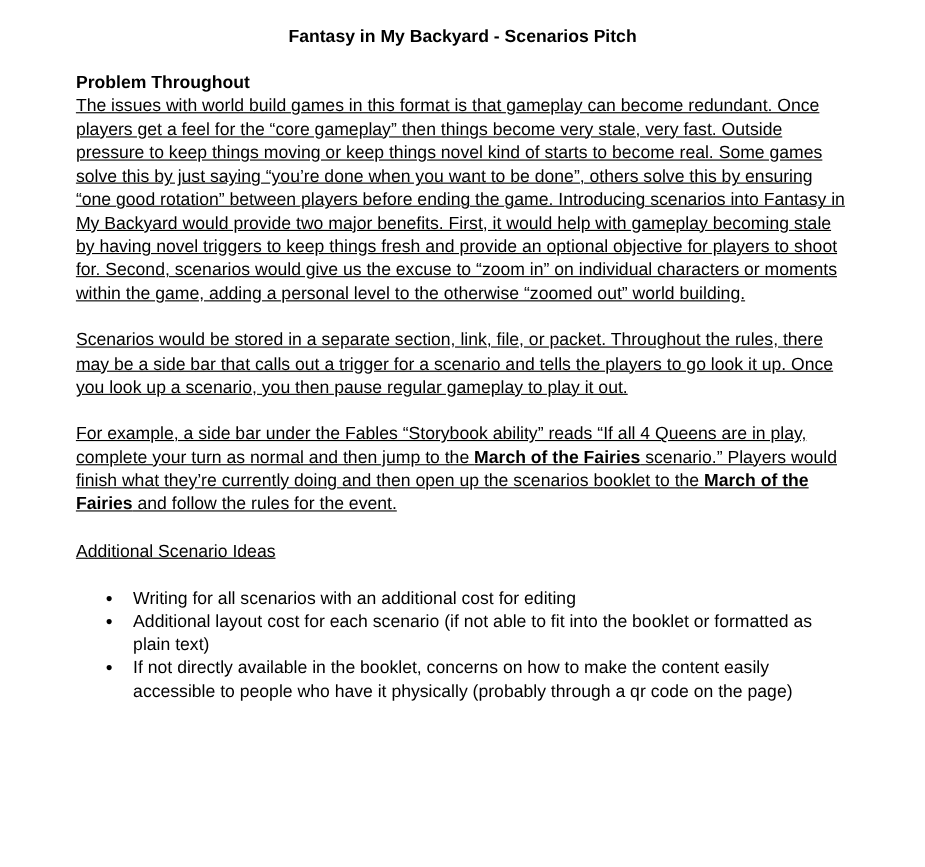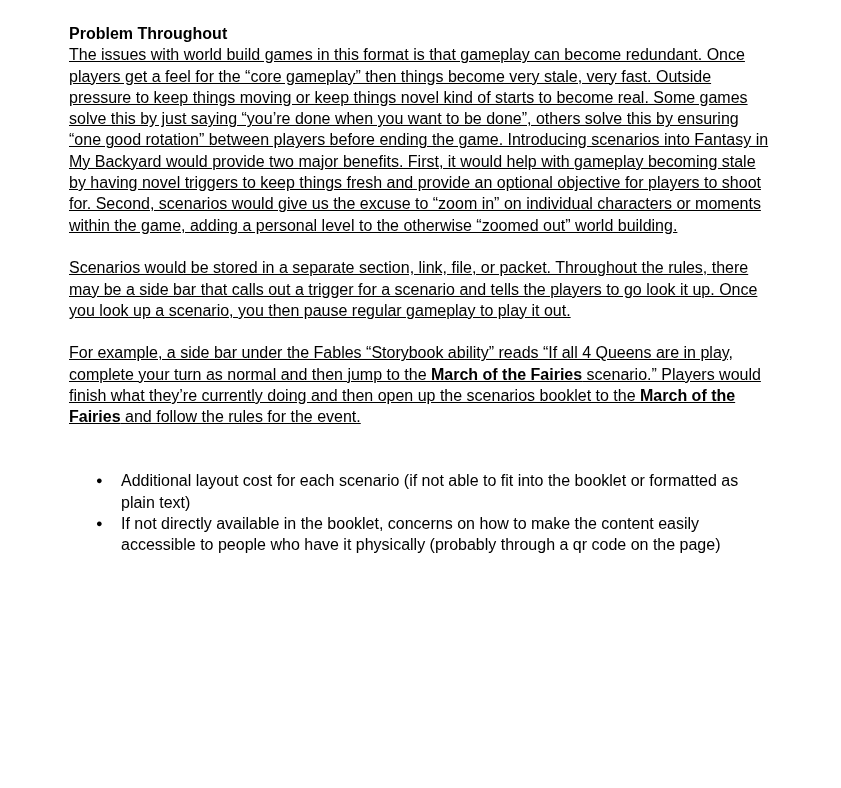--- a/index.html
+++ b/index.html
@@ -21,36 +21,39 @@
   ul.bullets li::before {
     content: "\25CF"; position: absolute; left: -25px; top: 0;
     font-size: 11px; line-height: 21.3px;
   }
   b { font-weight: bold; }
 </style>
 </head>
 <body>
 
 <div class="page">
+  <div class="title">Fantasy in My Backyard - Scenarios Pitch</div>
 
   <section>
     <p class="heading">Problem Throughout</p>
     <p class="para">The issues with world build games in this format is that gameplay can become redundant. Once players get a feel for the “core gameplay” then things become very stale, very fast. Outside pressure to keep things moving or keep things novel kind of starts to become real. Some games solve this by just saying “you’re done when you want to be done”, others solve this by ensuring “one good rotation” between players before ending the game. Introducing scenarios into Fantasy in My Backyard would provide two major benefits. First, it would help with gameplay becoming stale by having novel triggers to keep things fresh and provide an optional objective for players to shoot for. Second, scenarios would give us the excuse to “zoom in” on individual characters or moments within the game, adding a personal level to the otherwise “zoomed out” world building.</p>
   </section>
 
   <div class="spacer"></div>
 
   <section>
     <p class="para">Scenarios would be stored in a separate section, link, file, or packet. Throughout the rules, there may be a side bar that calls out a trigger for a scenario and tells the players to go look it up. Once you look up a scenario, you then pause regular gameplay to play it out.</p>
     <div class="spacer"></div>
     <p class="para"><span>For example, a side bar under the Fables “Storybook ability” reads “If all 4 Queens are in play, complete your turn as normal and then jump to the </span><b>March of the Fairies</b><span> scenario.” Players would finish what they’re currently doing and then open up the scenarios booklet to the </span><b>March of the Fairies</b><span> and follow the rules for the event.</span></p>
     <div class="spacer"></div>
+    <p class="para">Additional Scenario Ideas</p>
   </section>
 
   <div class="spacer"></div>
 
   <section>
     <ul class="bullets">
+      <li>Writing for all scenarios with an additional cost for editing</li>
       <li>Additional layout cost for each scenario (if not able to fit into the booklet or formatted as plain text)</li>
       <li>If not directly available in the booklet, concerns on how to make the content easily accessible to people who have it physically (probably through a qr code on the page)</li>
     </ul>
   </section>
 </div>
 
 </body></html>

